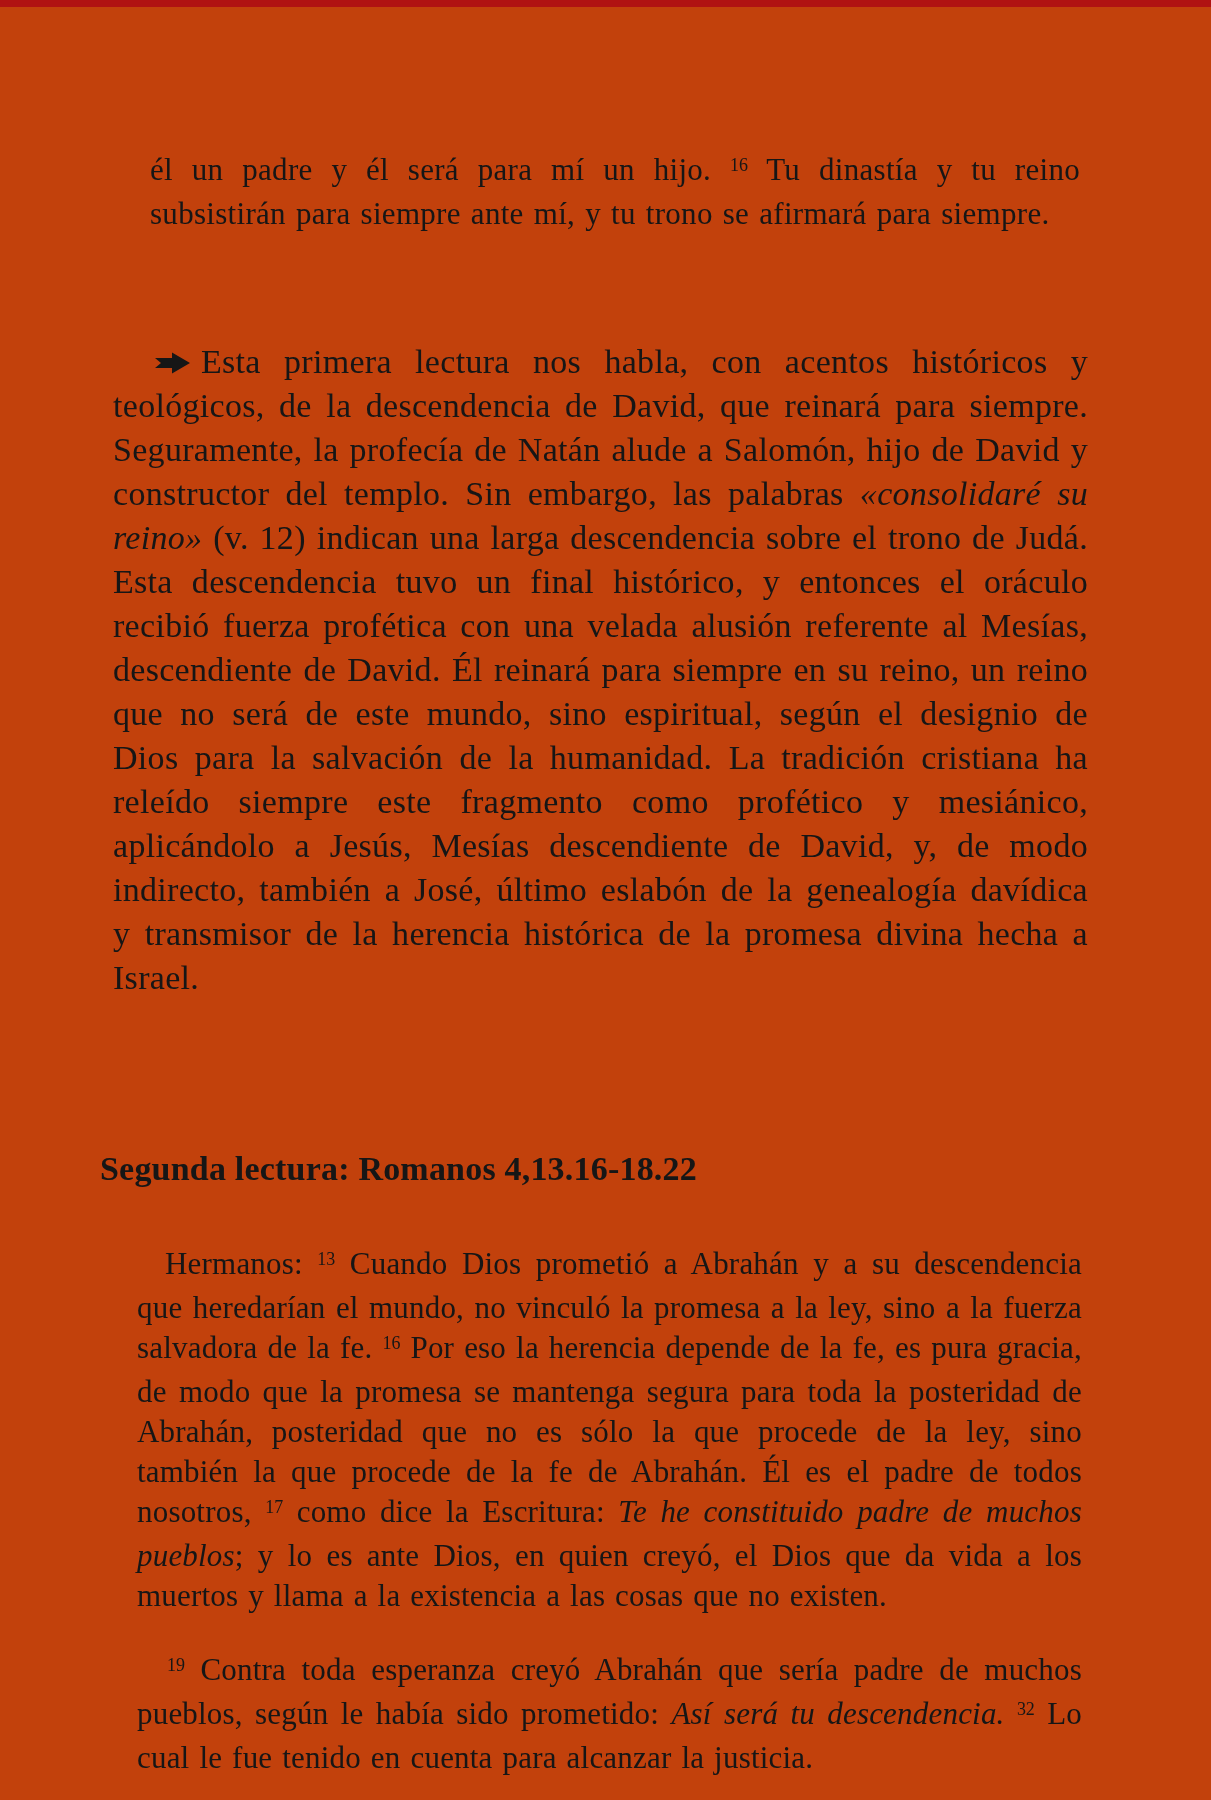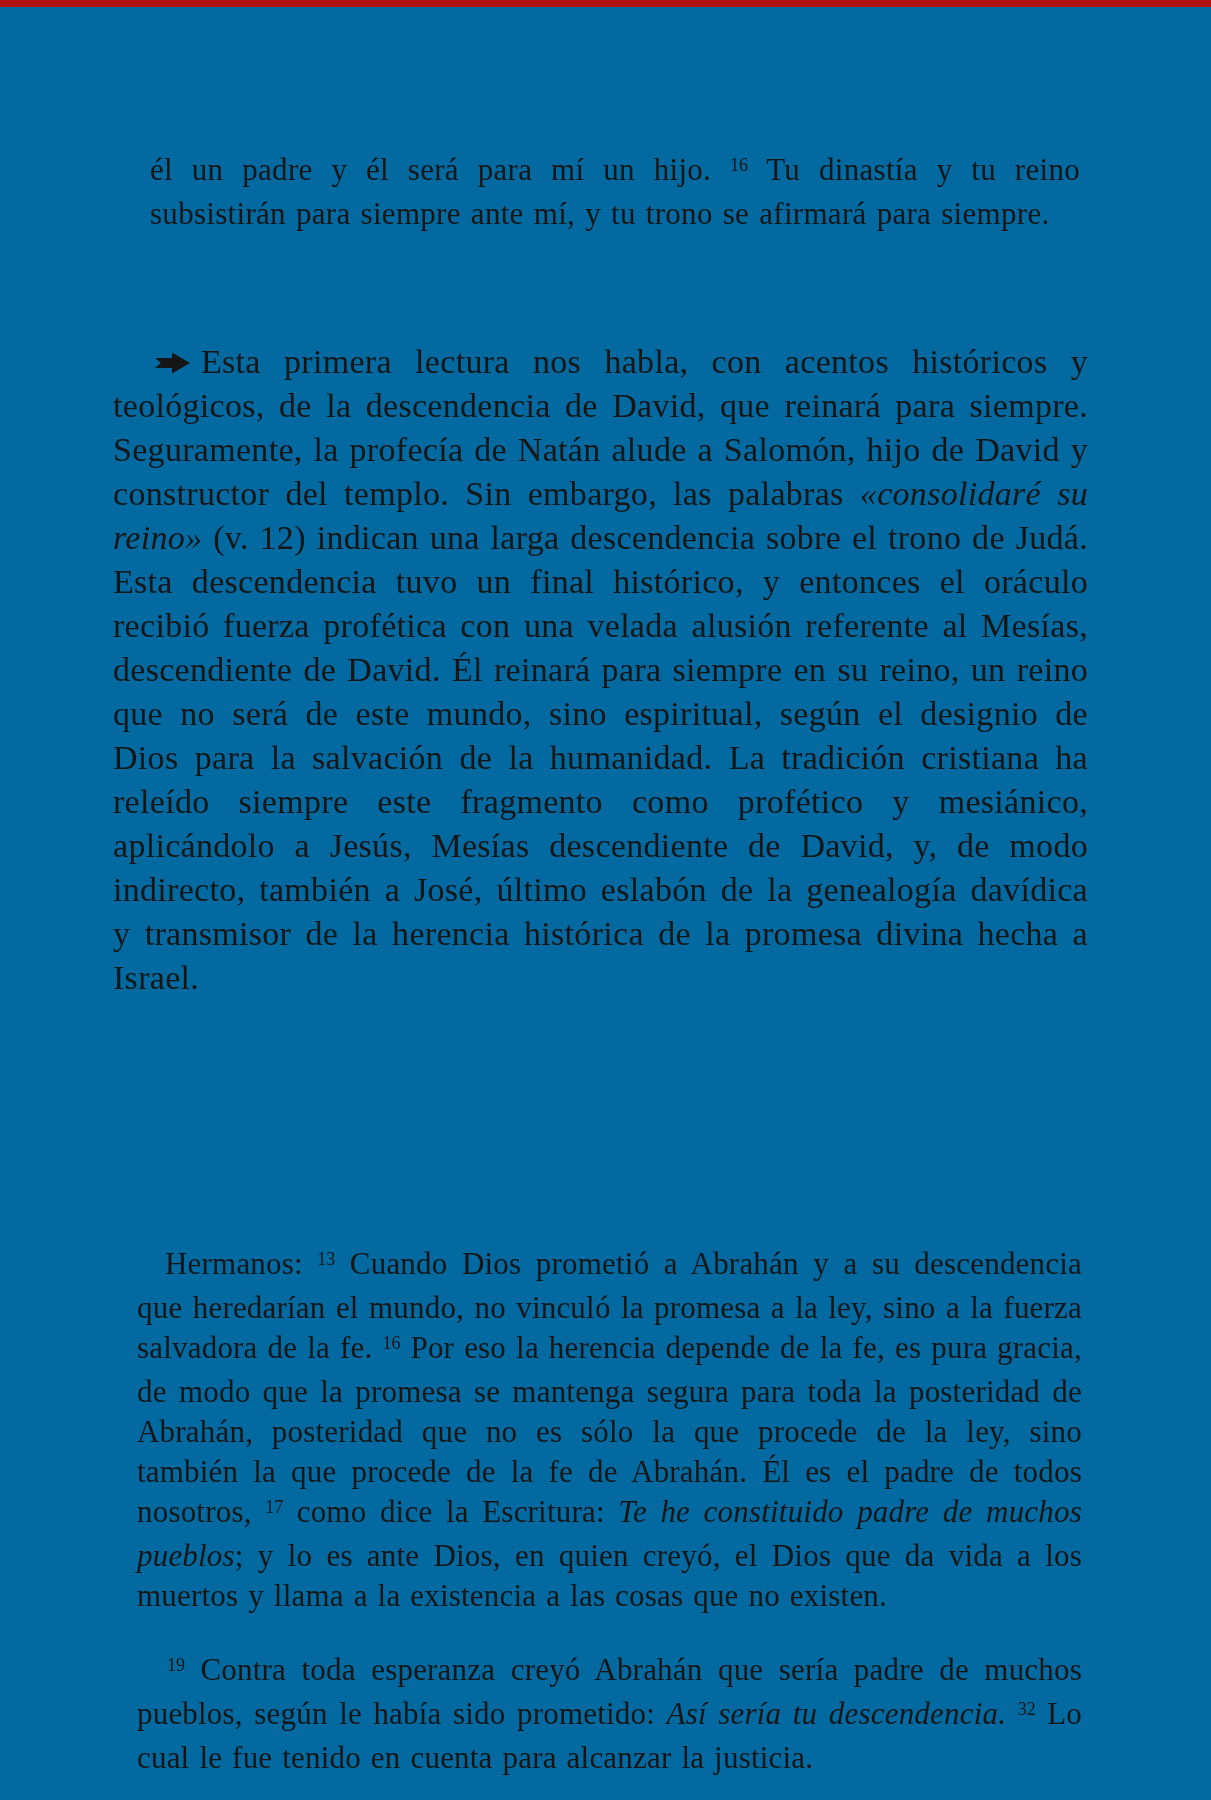--- a/index.html
+++ b/index.html
@@ -99,26 +99,27 @@
     font-size: 0.58em;
     position: relative;
     top: -0.5em;
     letter-spacing: 0;
   }
   .seg-italic { font-style: italic; }
 </style>
 </head>
 <body>
 
-<div class="page" style="background: #0369a1; color: rgb(22, 22, 22);">
+<div class="page" style="background: #c2410c; color: rgb(22, 22, 22);">
   <div class="topband" style="background: rgb(176, 18, 18);"></div>
 
   <p class="first-reading"><span>él un padre y él será para mí un hijo. </span><span class="seg-sup">16</span><span> Tu dinastía y tu reino subsistirán para siempre ante mí, y tu trono se afirmará para siempre.</span></p>
 
   <p class="commentary"><span class="arrow-wrap"><svg width="36" height="24" viewBox="0 0 36 24" aria-hidden="true">
           <path d="M0 7 L17 7 L17 1.5 L35 12 L17 22.5 L17 17 L0 17 L6 12 Z" fill="#161616"></path>
         </svg></span><span><span>Esta primera lectura nos habla, con acentos históricos y teológicos, de la descendencia de David, que reinará para siempre. Seguramente, la profecía de Natán alude a Salomón, hijo de David y constructor del templo. Sin embargo, las palabras </span><span class="seg-italic">«consolidaré su reino»</span><span> (v. 12) indican una larga descendencia sobre el trono de Judá. Esta descendencia tuvo un final histórico, y entonces el oráculo recibió fuerza profética con una velada alusión referente al Mesías, descendiente de David. Él reinará para siempre en su reino, un reino que no será de este mundo, sino espiritual, según el designio de Dios para la salvación de la humanidad. La tradición cristiana ha releído siempre este fragmento como profético y mesiánico, aplicándolo a Jesús, Mesías descendiente de David, y, de modo indirecto, también a José, último eslabón de la genealogía davídica y transmisor de la herencia histórica de la promesa divina hecha a Israel.</span></span></p>
 
+  <h2 class="section-heading">Segunda lectura: Romanos 4,13.16-18.22</h2>
 
   <p class="second-reading-1"><span>Hermanos: </span><span class="seg-sup">13</span><span> Cuando Dios prometió a Abrahán y a su descendencia que heredarían el mundo, no vinculó la promesa a la ley, sino a la fuerza salvadora de la fe. </span><span class="seg-sup">16</span><span> Por eso la herencia depende de la fe, es pura gracia, de modo que la promesa se mantenga segura para toda la posteridad de Abrahán, posteridad que no es sólo la que procede de la ley, sino también la que procede de la fe de Abrahán. Él es el padre de todos nosotros, </span><span class="seg-sup">17</span><span> como dice la Escritura: </span><span class="seg-italic">Te he constituido padre de muchos pueblos</span><span>; y lo es ante Dios, en quien creyó, el Dios que da vida a los muertos y llama a la existencia a las cosas que no existen.</span></p>
 
-  <p class="second-reading-2"><span class="seg-sup">19</span><span> Contra toda esperanza creyó Abrahán que sería padre de muchos pueblos, según le había sido prometido: </span><span class="seg-italic">Así sería tu descendencia.</span><span> </span><span class="seg-sup">32</span><span> Lo cual le fue tenido en cuenta para alcanzar la justicia.</span></p>
+  <p class="second-reading-2"><span class="seg-sup">19</span><span> Contra toda esperanza creyó Abrahán que sería padre de muchos pueblos, según le había sido prometido: </span><span class="seg-italic">Así será tu descendencia.</span><span> </span><span class="seg-sup">32</span><span> Lo cual le fue tenido en cuenta para alcanzar la justicia.</span></p>
 </div>
 
 </body></html>

